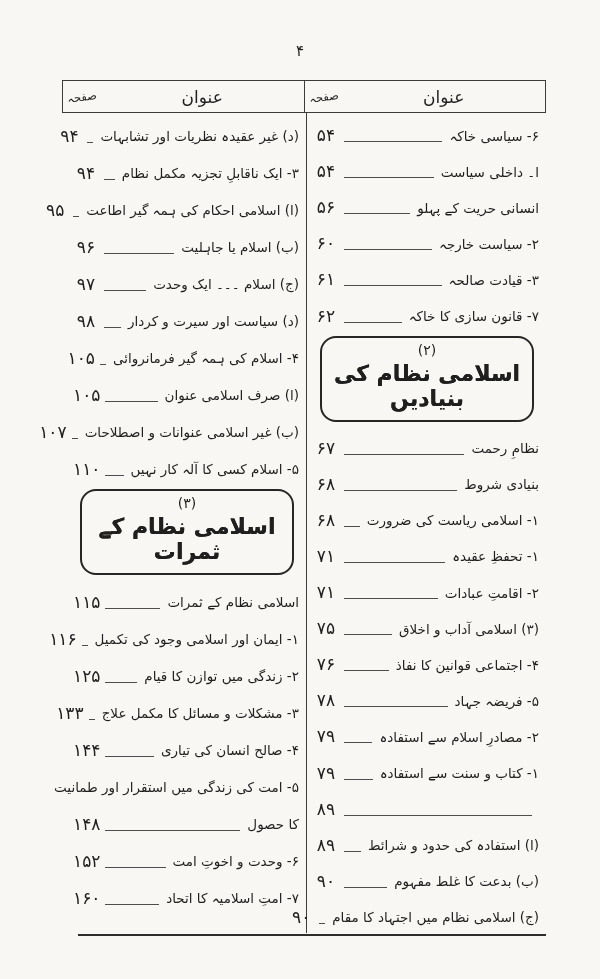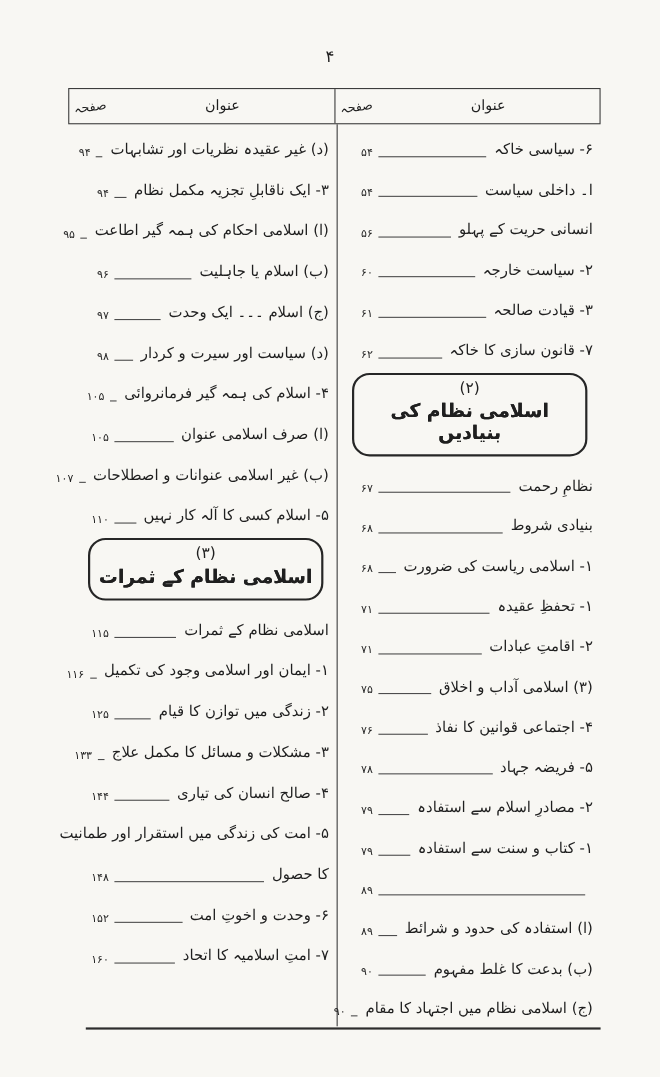--- a/index.html
+++ b/index.html
@@ -24,21 +24,21 @@
   .toc{
     position:absolute;top:80px;left:62px;width:484px;
   }
   .toc-header{
     display:flex;height:33px;border:1px solid var(--line);
   }
   .half{
     flex:1 1 0;display:flex;align-items:center;min-width:0;
   }
   .half.first{border-left:1px solid var(--line);}
-  .h-title{flex:1;text-align:center;font-size:13px;}
+  .h-title{flex:1;text-align:center;font-size:17px;}
   .h-page{width:38px;font-size:11.5px;text-align:center;transform:rotate(-8deg);}
   .toc-body{
     display:flex;height:820px;
   }
   .col{
     flex:1 1 0;display:flex;flex-direction:column;min-width:0;
   }
   .col.right-col{border-left:1.5px solid var(--line);padding:2px 4px 0 3px;}
   .col.left-col{padding:2px 4px 0 8px;}
   .toc-row{
@@ -47,30 +47,30 @@
   }
   .t-title{
     font-size:13.5px;line-height:1.15;white-space:nowrap;
   }
   .t-leader{
     flex:1 1 14px;min-width:6px;
     border-bottom:1px solid var(--leader);
     margin:0 7px 2px 5px;
   }
   .t-page{
-    font-size:10px;min-width:26px;text-align:right;line-height:1;
+    font-size:17px;min-width:26px;text-align:center;line-height:1;
   }
   .section-box{
     border:2px solid #262626;border-radius:16px;
     margin:4px 8px 6px 10px;padding:4px 6px 9px;
     text-align:center;
   }
   .section-num{font-size:14px;}
   .section-title{
-    font-size:17px;font-weight:bold;margin-top:3px;
+    font-size:22px;font-weight:bold;margin-top:3px;
     letter-spacing:.5px;
     text-shadow:0 0 .6px var(--ink);
   }
   .bottom-rule{
     position:absolute;top:934px;left:78px;width:468px;
     border-top:2px solid #2d2d2d;
   }
 </style>
 </head>
 <body>

